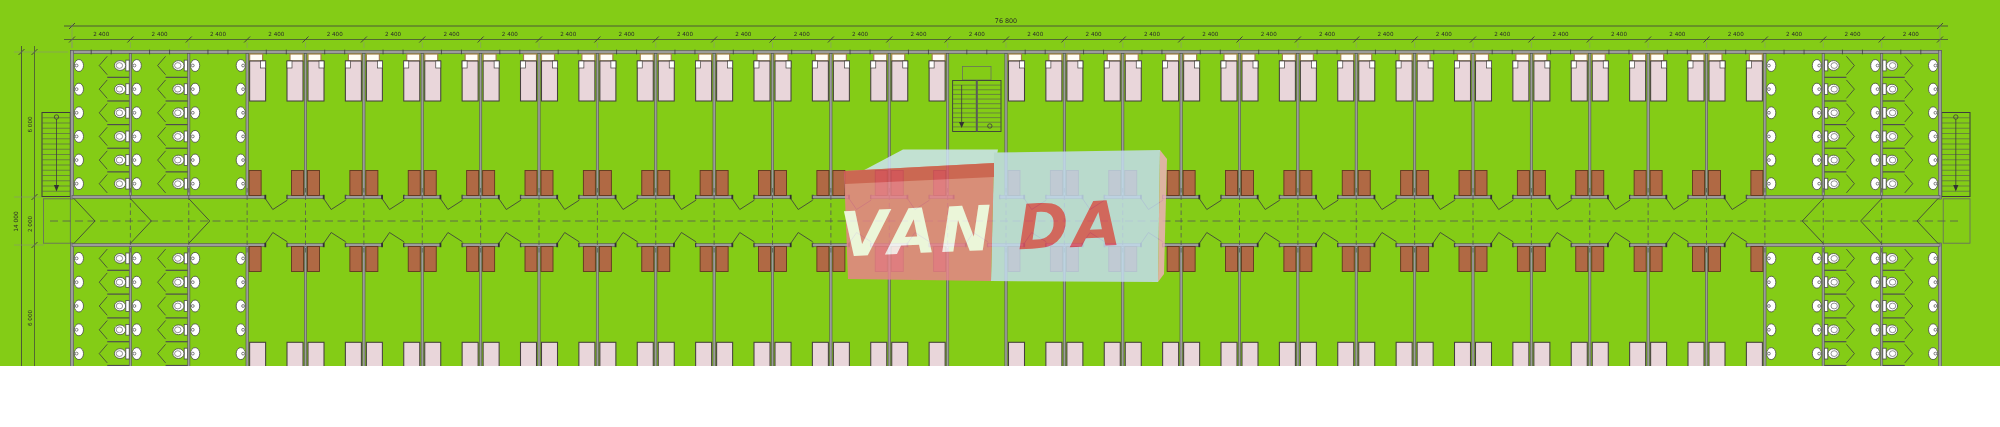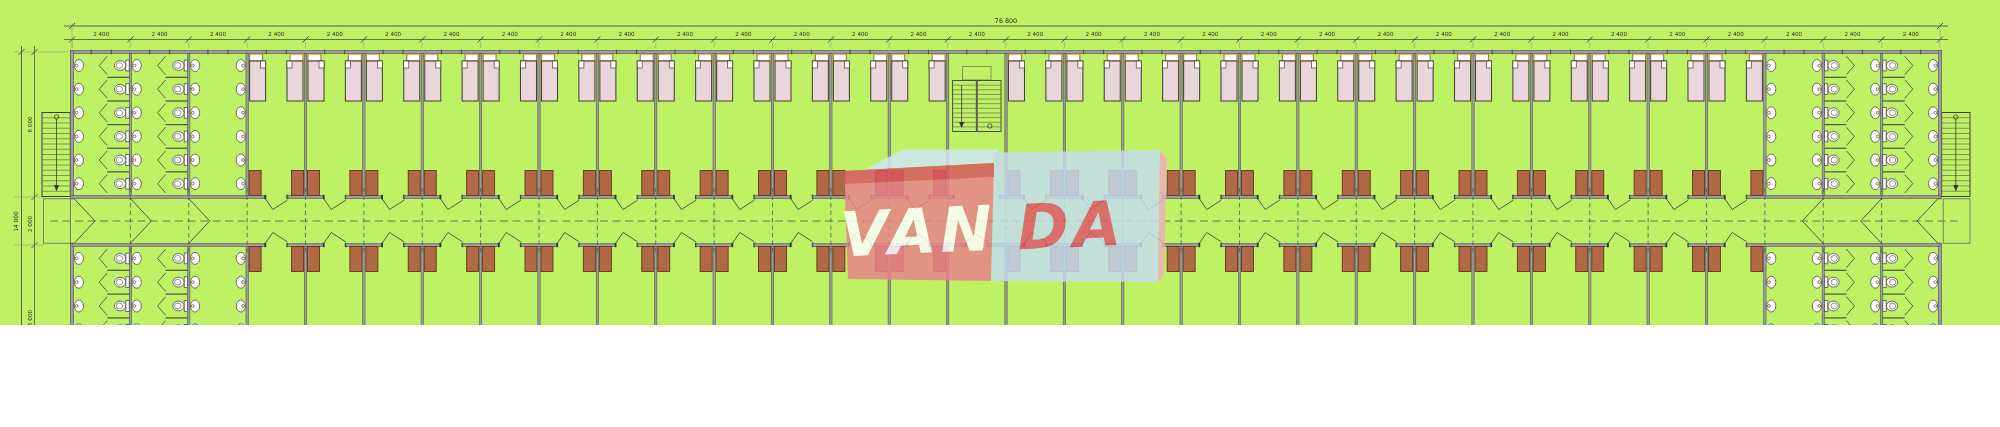--- a/index.html
+++ b/index.html
@@ -1,16 +1,16 @@
 <!DOCTYPE html>
 <html><head>
 <meta charset="utf-8">
 <style>
   html,body{margin:0;padding:0;background:#ffffff;}
-  .canvas{position:relative;width:2000px;height:325px;background:#bef264;overflow:hidden;
+  .canvas{position:relative;width:2000px;height:366px;background:#84cc16;overflow:hidden;
           font-family:"DejaVu Sans",sans-serif;}
   svg{position:absolute;left:0;top:0;}
   svg text{font-family:"DejaVu Sans","Liberation Sans",sans-serif;}
   .wm-text{font-weight:bold;font-style:italic;}
 </style>
 </head>
 <body>
 
 <div class="canvas">
   <svg id="plan" width="2000" height="427" viewBox="0 0 2000 427">

